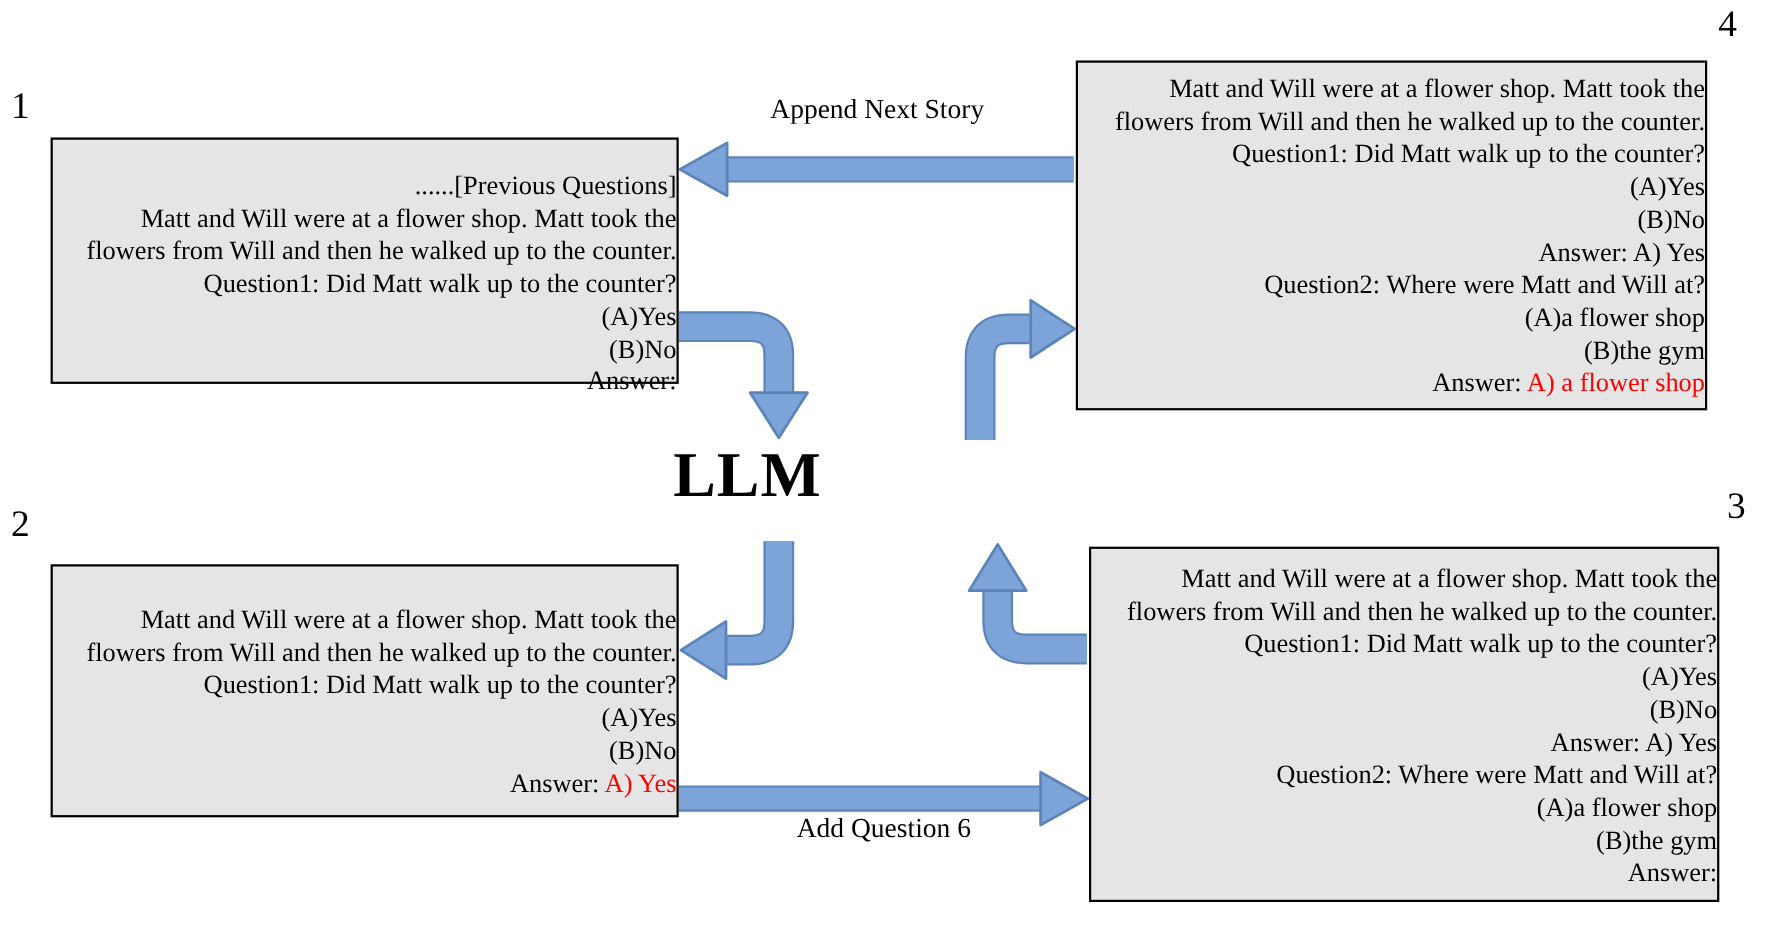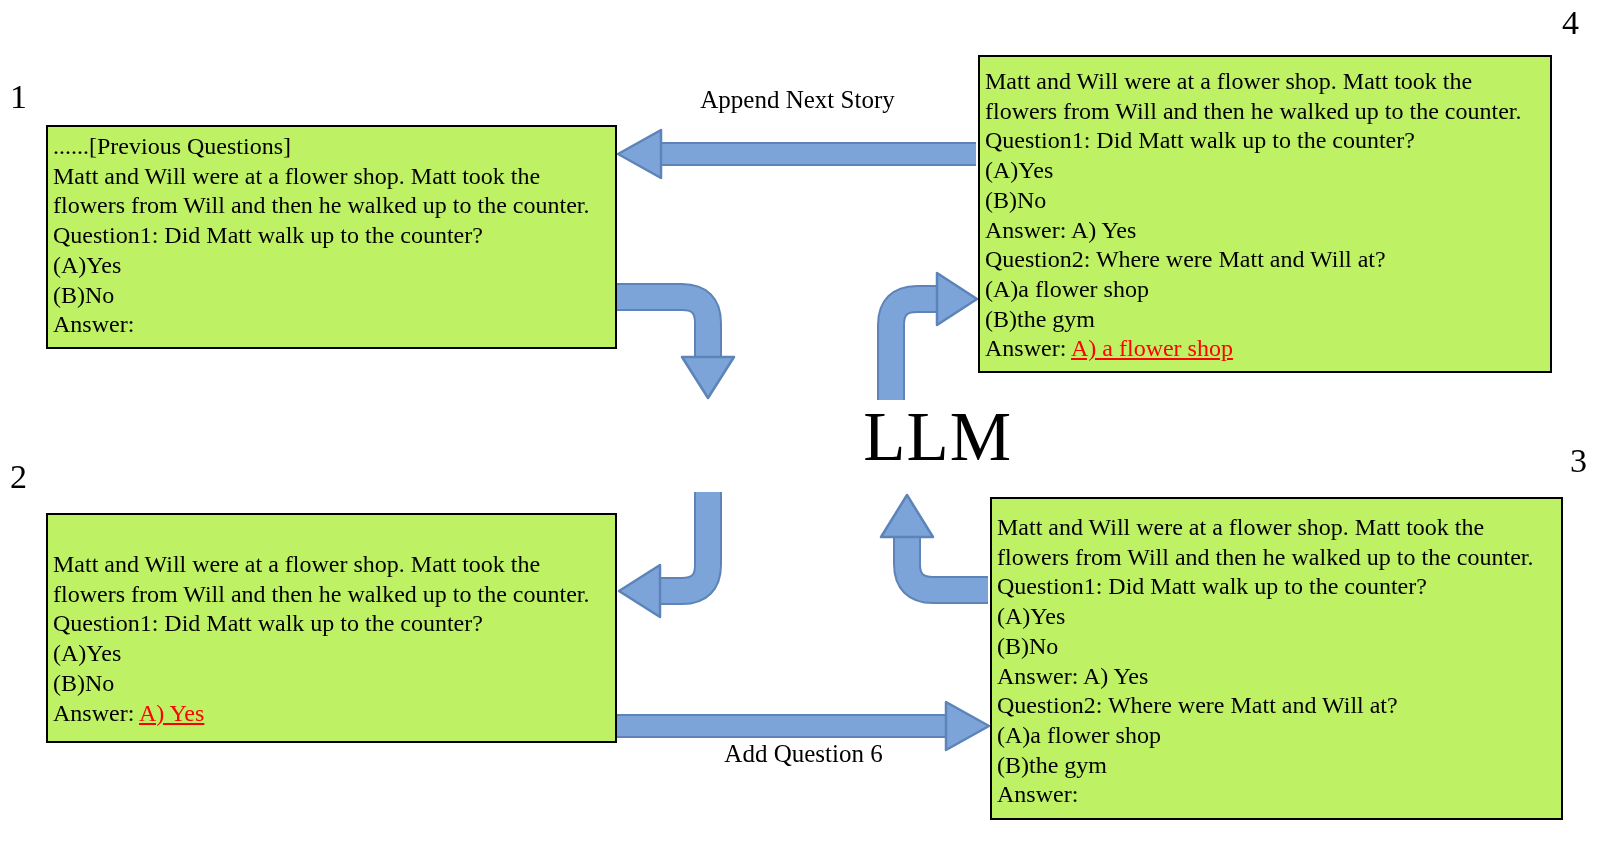--- a/index.html
+++ b/index.html
@@ -17,45 +17,46 @@
   .a-head{fill:var(--arrow-fill);stroke:var(--arrow-border);stroke-width:2.5;stroke-linejoin:round;}
   .elbow .a-out{stroke-width:28;}
   .elbow .a-in{stroke-width:24;}
   .straight .a-out{stroke-width:24;}
   .straight .a-in{stroke-width:20;}
 
   .box{
     position:absolute;
     border:2px solid var(--box-border);
     box-sizing:border-box;
-    background:#bef264;
+    background:#e5e5e5;
     font-size:24px;
     line-height:29.7px;
     padding-left:5px;
     white-space:nowrap;
+    text-align:right;
   }
-  .box1{left:46px;top:125px;width:571px;height:224px;padding-top:5px;}
+  .box1{left:46px;top:125px;width:571px;height:224px;padding-top:28px;}
   .box2{left:46px;top:513px;width:571px;height:230px;padding-top:35px;}
   .box3{left:990px;top:497px;width:573px;height:323px;padding-top:14px;}
   .box4{left:978px;top:55px;width:574px;height:318px;padding-top:10px;}
-  .line .red{color:var(--highlight-red);text-decoration:underline;}
+  .line .red{color:var(--highlight-red);}
 
   .num{position:absolute;font-size:34px;}
   .n1{left:10px;top:78px;}
   .n2{left:10px;top:458px;}
   .n3{left:1570px;top:442px;}
   .n4{left:1562px;top:4px;}
 
   .label{position:absolute;font-size:25px;text-align:center;}
   .label.append{left:617px;width:361px;top:86px;}
   .label.add{left:617px;width:373px;top:740px;}
 
   .llm{
     position:absolute;left:612px;top:403px;width:400px;
-    text-align:right;font-size:69px;font-weight:normal;line-height:1;
+    text-align:left;font-size:58px;font-weight:bold;line-height:1;
     letter-spacing:1px;
   }
 </style>
 </head>
 <body>
 
 <div class="canvas">
 
   <svg class="arrows" viewBox="0 0 1612 842">
 

